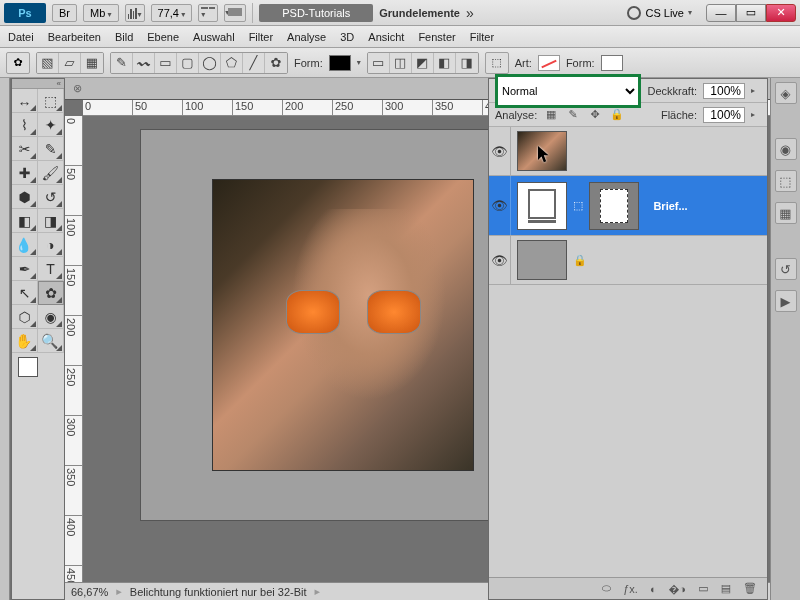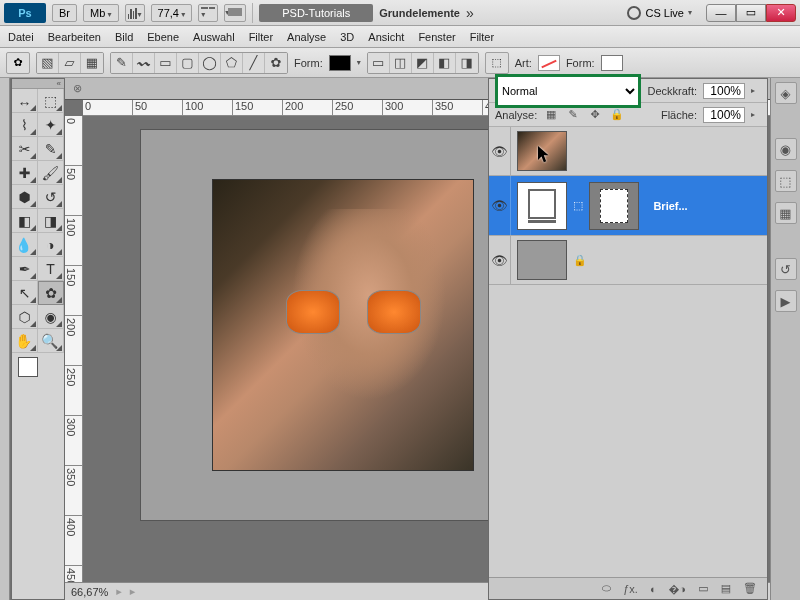--- a/index.html
+++ b/index.html
@@ -270,20 +270,21 @@
       <div class="photo">
         <div class="glasses">
             <span></span>
             <span></span>
           </div>
       </div>
     </div>
     <div class="statusbar">
       <span>66,67%</span>
       <span class="sep">▸</span>
+      <span>Belichtung funktioniert nur bei 32-Bit</span>
       <span class="sep">▸</span>
     </div>
 
     <div class="panel-layers">
       <div class="pl-row">
         <select><option>Normal</option></select>
         <span class="lbl">Deckkraft:</span>
         <div class="pct">100%</div>
         <div class="arrow">▸</div>
       </div>

